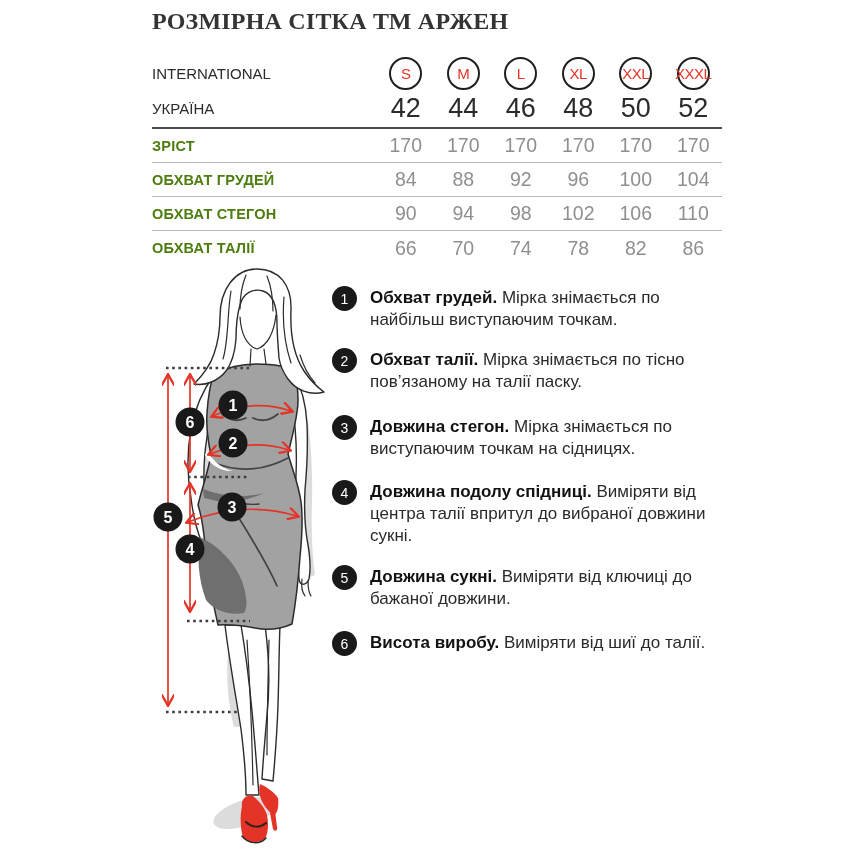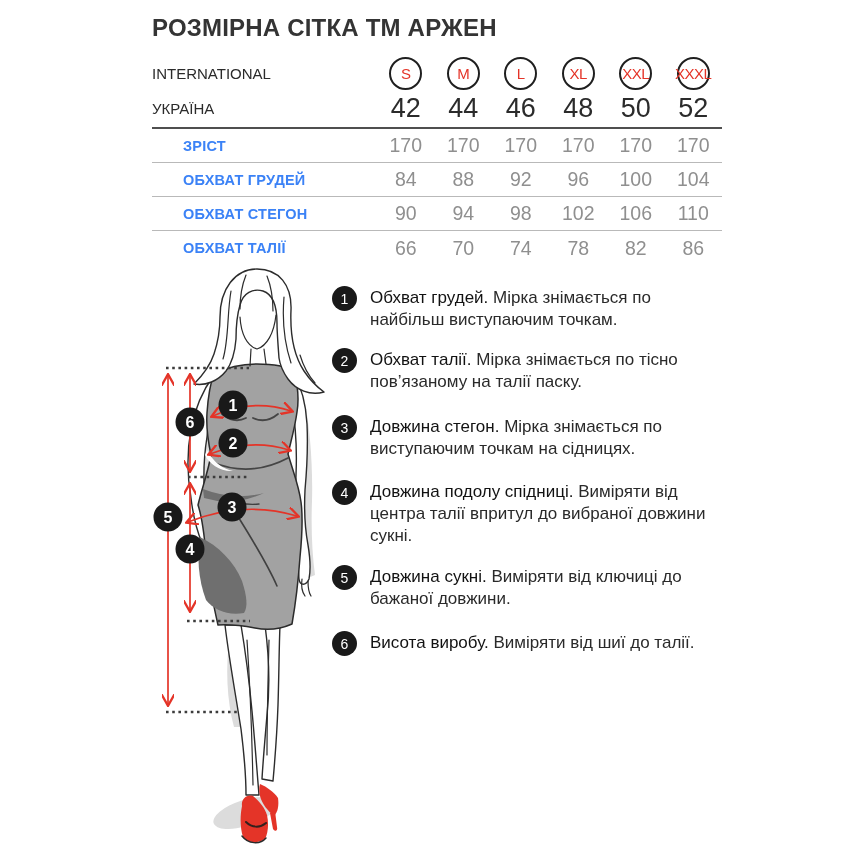--- a/index.html
+++ b/index.html
@@ -14,22 +14,22 @@
     --silhouette-gray:#dcdcdc;
   }
   *{margin:0;padding:0;box-sizing:border-box;}
   html,body{background:#ffffff;}
   body{
     width:850px;height:850px;position:relative;overflow:hidden;
     font-family:"Liberation Sans","DejaVu Sans",sans-serif;
     color:var(--label-dark);
   }
   .page-title{
-    position:absolute;left:152px;top:14px;
-    font-size:24px;font-weight:600;letter-spacing:.2px;color:#343434;
+    position:absolute;left:152px;top:8px;
+    font-size:24px;font-weight:600;letter-spacing:.2px;color:#343434;font-family:Liberation Serif, serif;
   }
   
   .hdr-grid{
     position:absolute;left:152px;top:56px;width:570px;
     display:grid;grid-template-columns:225px repeat(6,1fr);
   }
   .hdr-grid .cell{height:35px;display:flex;align-items:center;justify-content:center;}
   .hdr-grid .cell.lab{justify-content:flex-start;font-size:15px;color:#2b2b2b;}
   .ua-val{font-size:27px;color:#2b2b2b;}
   .size-circle{
@@ -41,33 +41,33 @@
   .tbl{
     position:absolute;left:152px;top:127px;width:570px;
     border-top:2px solid var(--line-dark);
   }
   .trow{
     display:grid;grid-template-columns:225px repeat(6,1fr);
     height:34px;border-bottom:1px solid var(--line-light);
   }
   .trow:last-child{border-bottom:none;}
   .trow .cell{display:flex;align-items:center;justify-content:center;}
-  .trow .cell.lab{justify-content:flex-start;font-size:14.5px;font-weight:600;color:#3b82f6;letter-spacing:.2px;margin-left:31px;}
+  .trow .cell.lab{justify-content:flex-start;font-size:14.5px;font-weight:600;color:#4d7c0f;letter-spacing:.2px;}
   .trow .cell.val{font-size:19.5px;color:var(--value-gray);}
   
   .note{
     position:absolute;left:332px;display:flex;gap:13px;align-items:flex-start;z-index:3;
   }
   .note-badge{
     width:25px;height:25px;border-radius:50%;background:var(--badge-black);
     color:#ffffff;font-size:14px;display:flex;align-items:center;justify-content:center;
     flex:0 0 auto;margin-top:-1px;
   }
   .note-text{width:350px;font-size:17px;line-height:22px;color:#2a2a2a;}
-  .note-text b{font-weight:400;color:#121212;}
+  .note-text b{font-weight:700;color:#121212;}
   
   .figure-svg{position:absolute;left:140px;top:255px;z-index:1;}
   .outline{fill:#ffffff;stroke:#2c2c2c;stroke-width:1.4;stroke-linejoin:round;}
   .stroke-only{fill:none;stroke:#2c2c2c;stroke-width:1.2;stroke-linecap:round;}
   .sil{fill:var(--silhouette-gray);}
   .dress{fill:var(--dress-gray);stroke:#2b2b2b;stroke-width:1.5;stroke-linejoin:round;}
   .dshadow{fill:var(--dress-shadow);}
   .dfold{fill:none;stroke:#454545;stroke-width:1.8;stroke-linecap:round;}
   .shoe{fill:var(--accent-red);}
   .redline{fill:none;stroke:var(--accent-red);stroke-width:1.7;stroke-linecap:round;}

